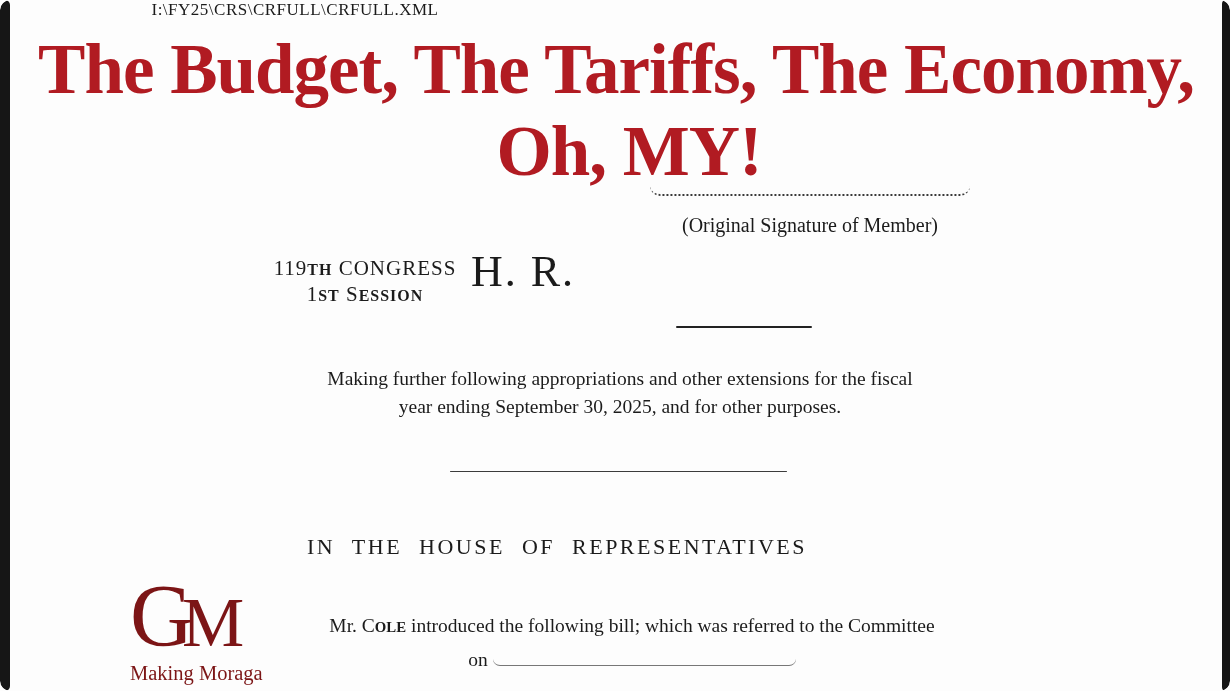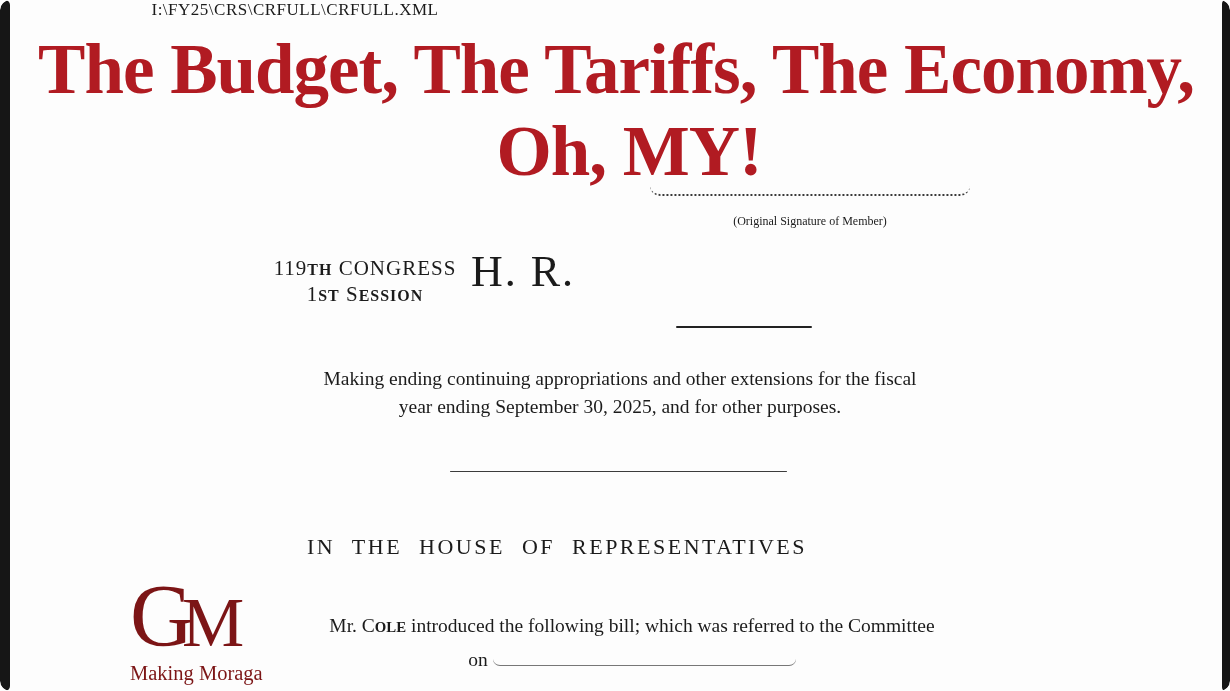--- a/index.html
+++ b/index.html
@@ -52,21 +52,21 @@
   .sig-block{
     position:absolute;left:650px;top:150px;width:320px;
   }
   .sig-line{
     width:320px;height:46px;
     border-bottom:2px dotted #3a3a3a;
   }
   .sig-caption{
     margin-top:18px;
     text-align:center;
-    font-size:12px;
+    font-size:20px;
     white-space:nowrap;
   }
 
   .congress-block{
     position:absolute;left:240px;top:256px;width:250px;
     text-align:center;
     font-size:21px;
     letter-spacing:1px;
     line-height:25px;
     white-space:nowrap;
@@ -163,21 +163,21 @@
 
   <div class="congress-block">
     <div><span>119</span><span class="sc">TH</span>&nbsp;<span>CONGRESS</span></div>
     <div><span>1</span><span class="sc">ST</span>&nbsp;<span>S</span><span class="sc">ESSION</span></div>
   </div>
 
   <div class="bill-number">H. R.</div>
   <div class="hr-blank"></div>
 
   <div class="summary">
-    <div>Making ending continuing appropriations and other extensions for the fiscal</div>
+    <div>Making further following appropriations and other extensions for the fiscal</div>
     <div>year ending September 30, 2025, and for other purposes.</div>
   </div>
 
   <div class="center-rule"></div>
 
   <div class="chamber-heading">IN THE HOUSE OF REPRESENTATIVES</div>
 
   <div class="intro">
     <div class="line1"><span>Mr. C</span><span class="sc">OLE</span><span> introduced the following bill; which was referred to the Committee</span></div>
     <div class="line2"><span>on</span>&nbsp;<span class="on-blank"></span></div>

